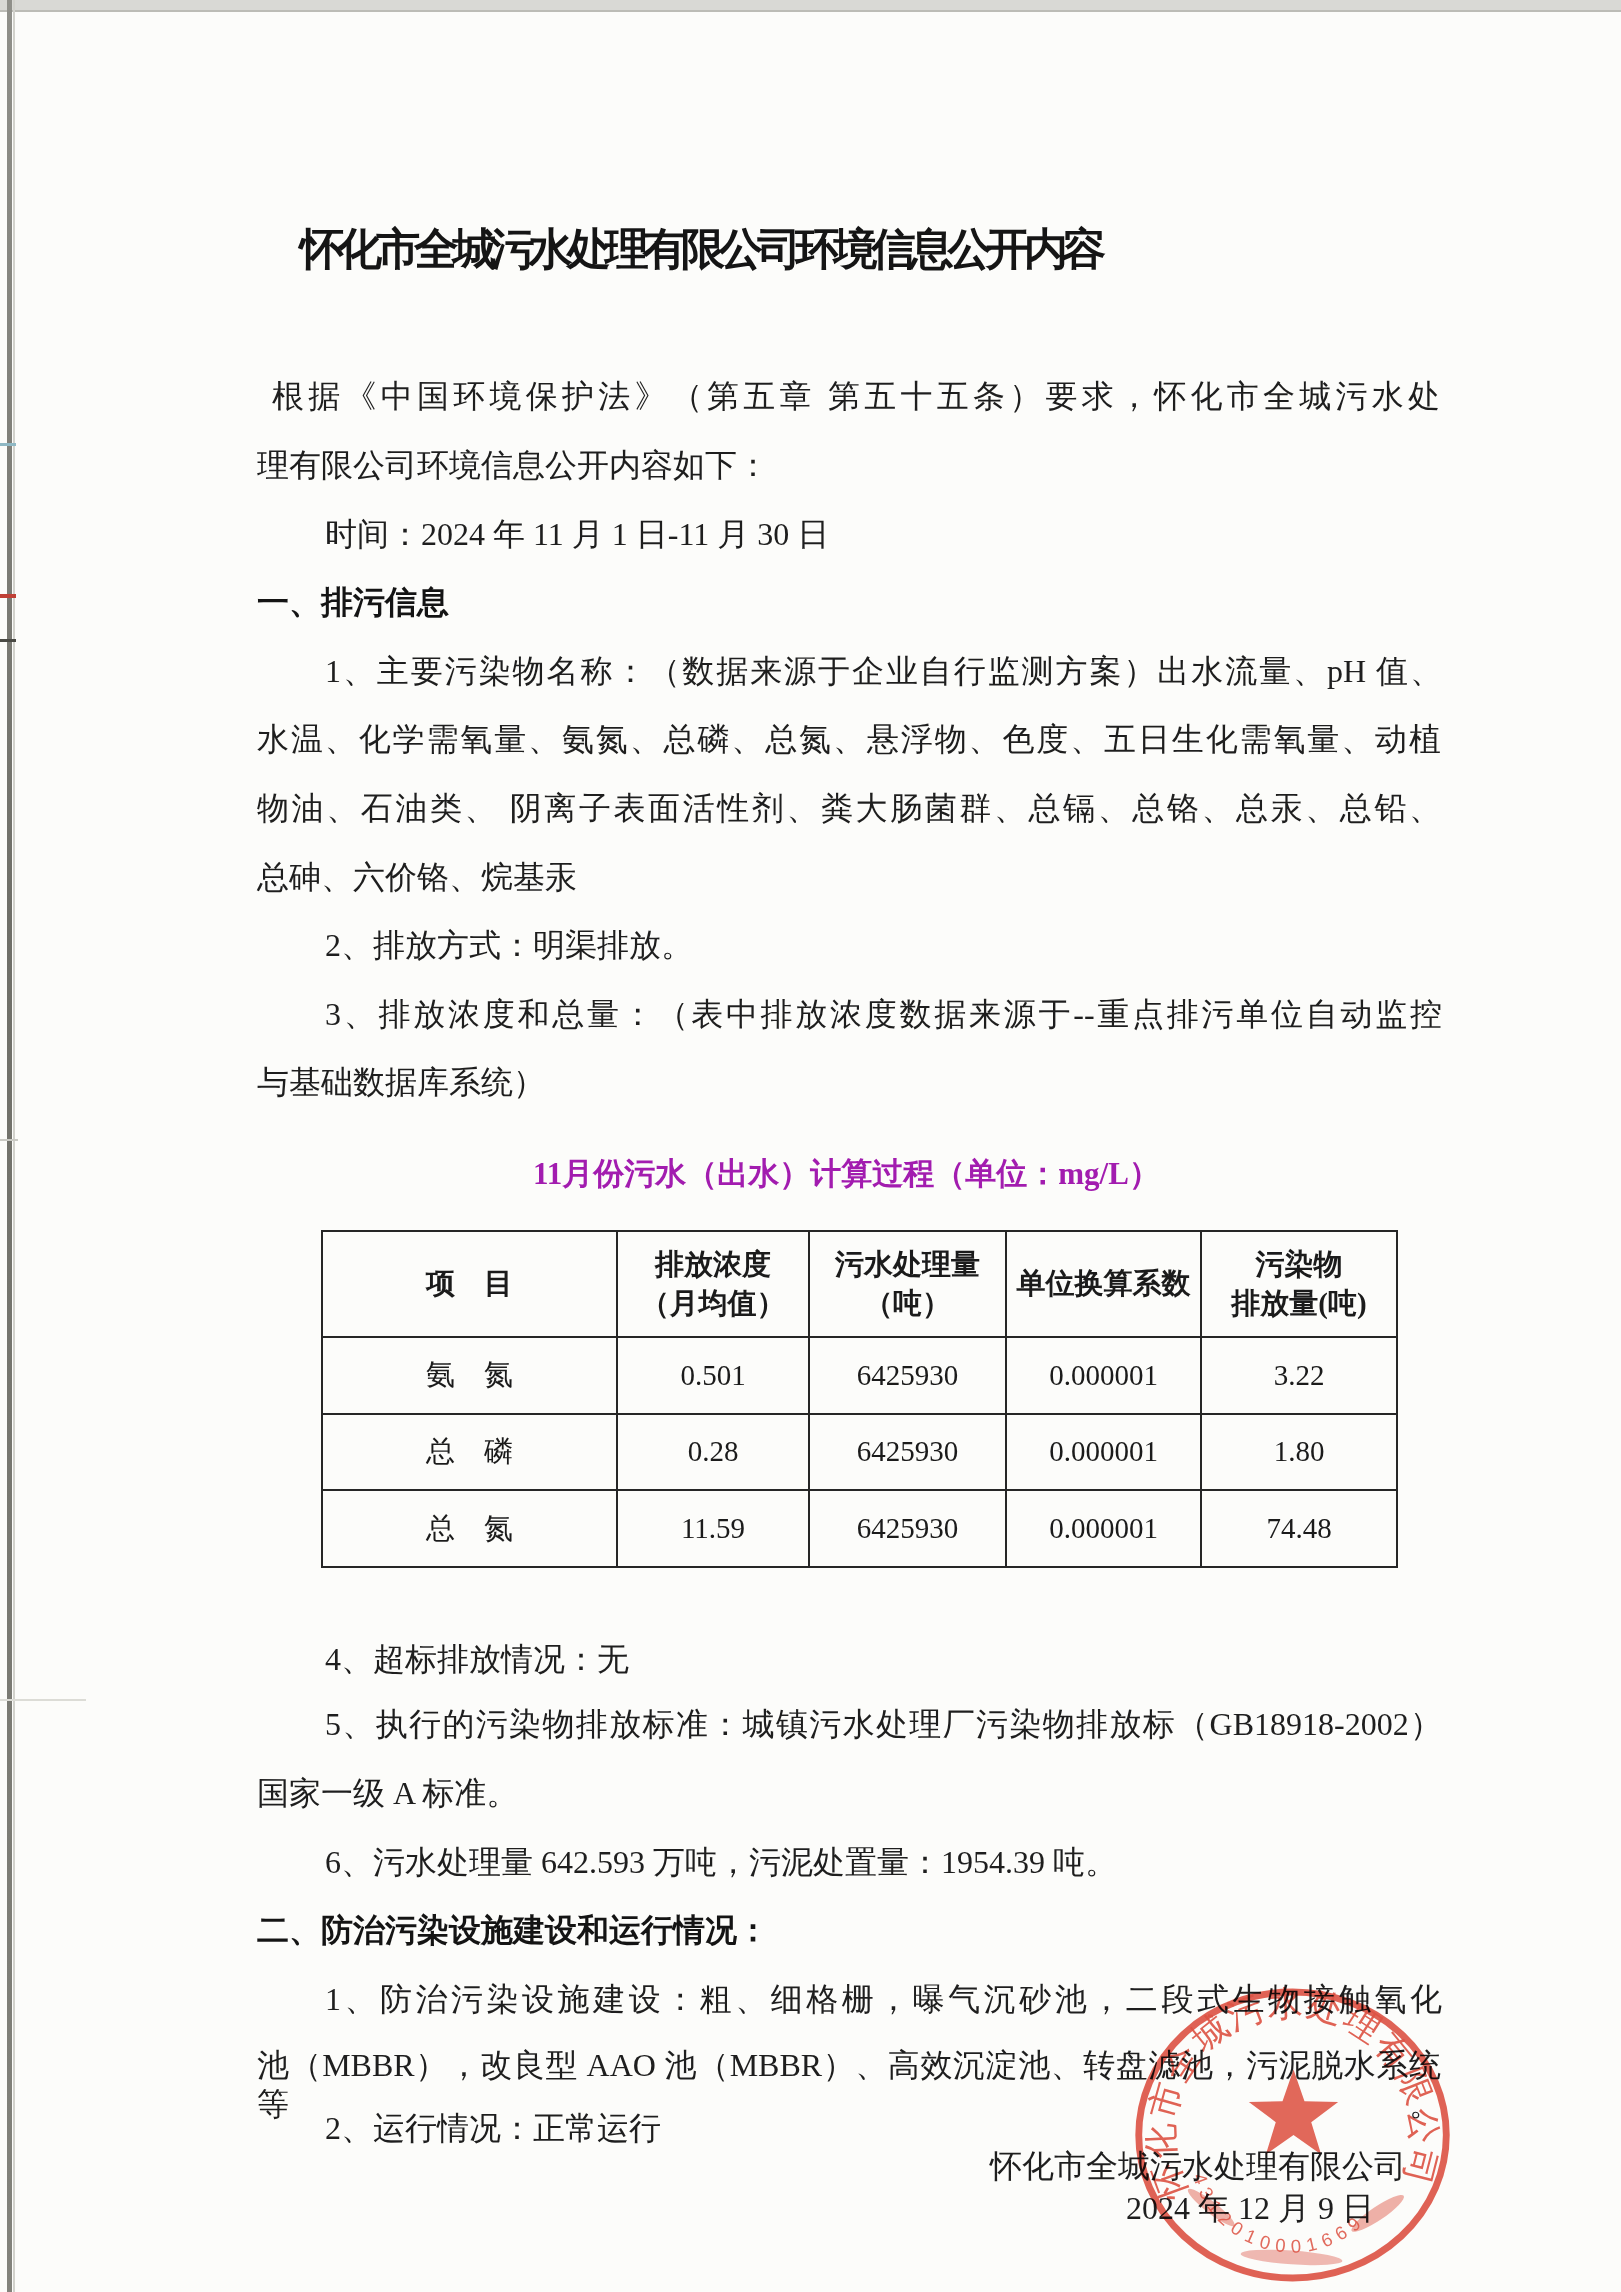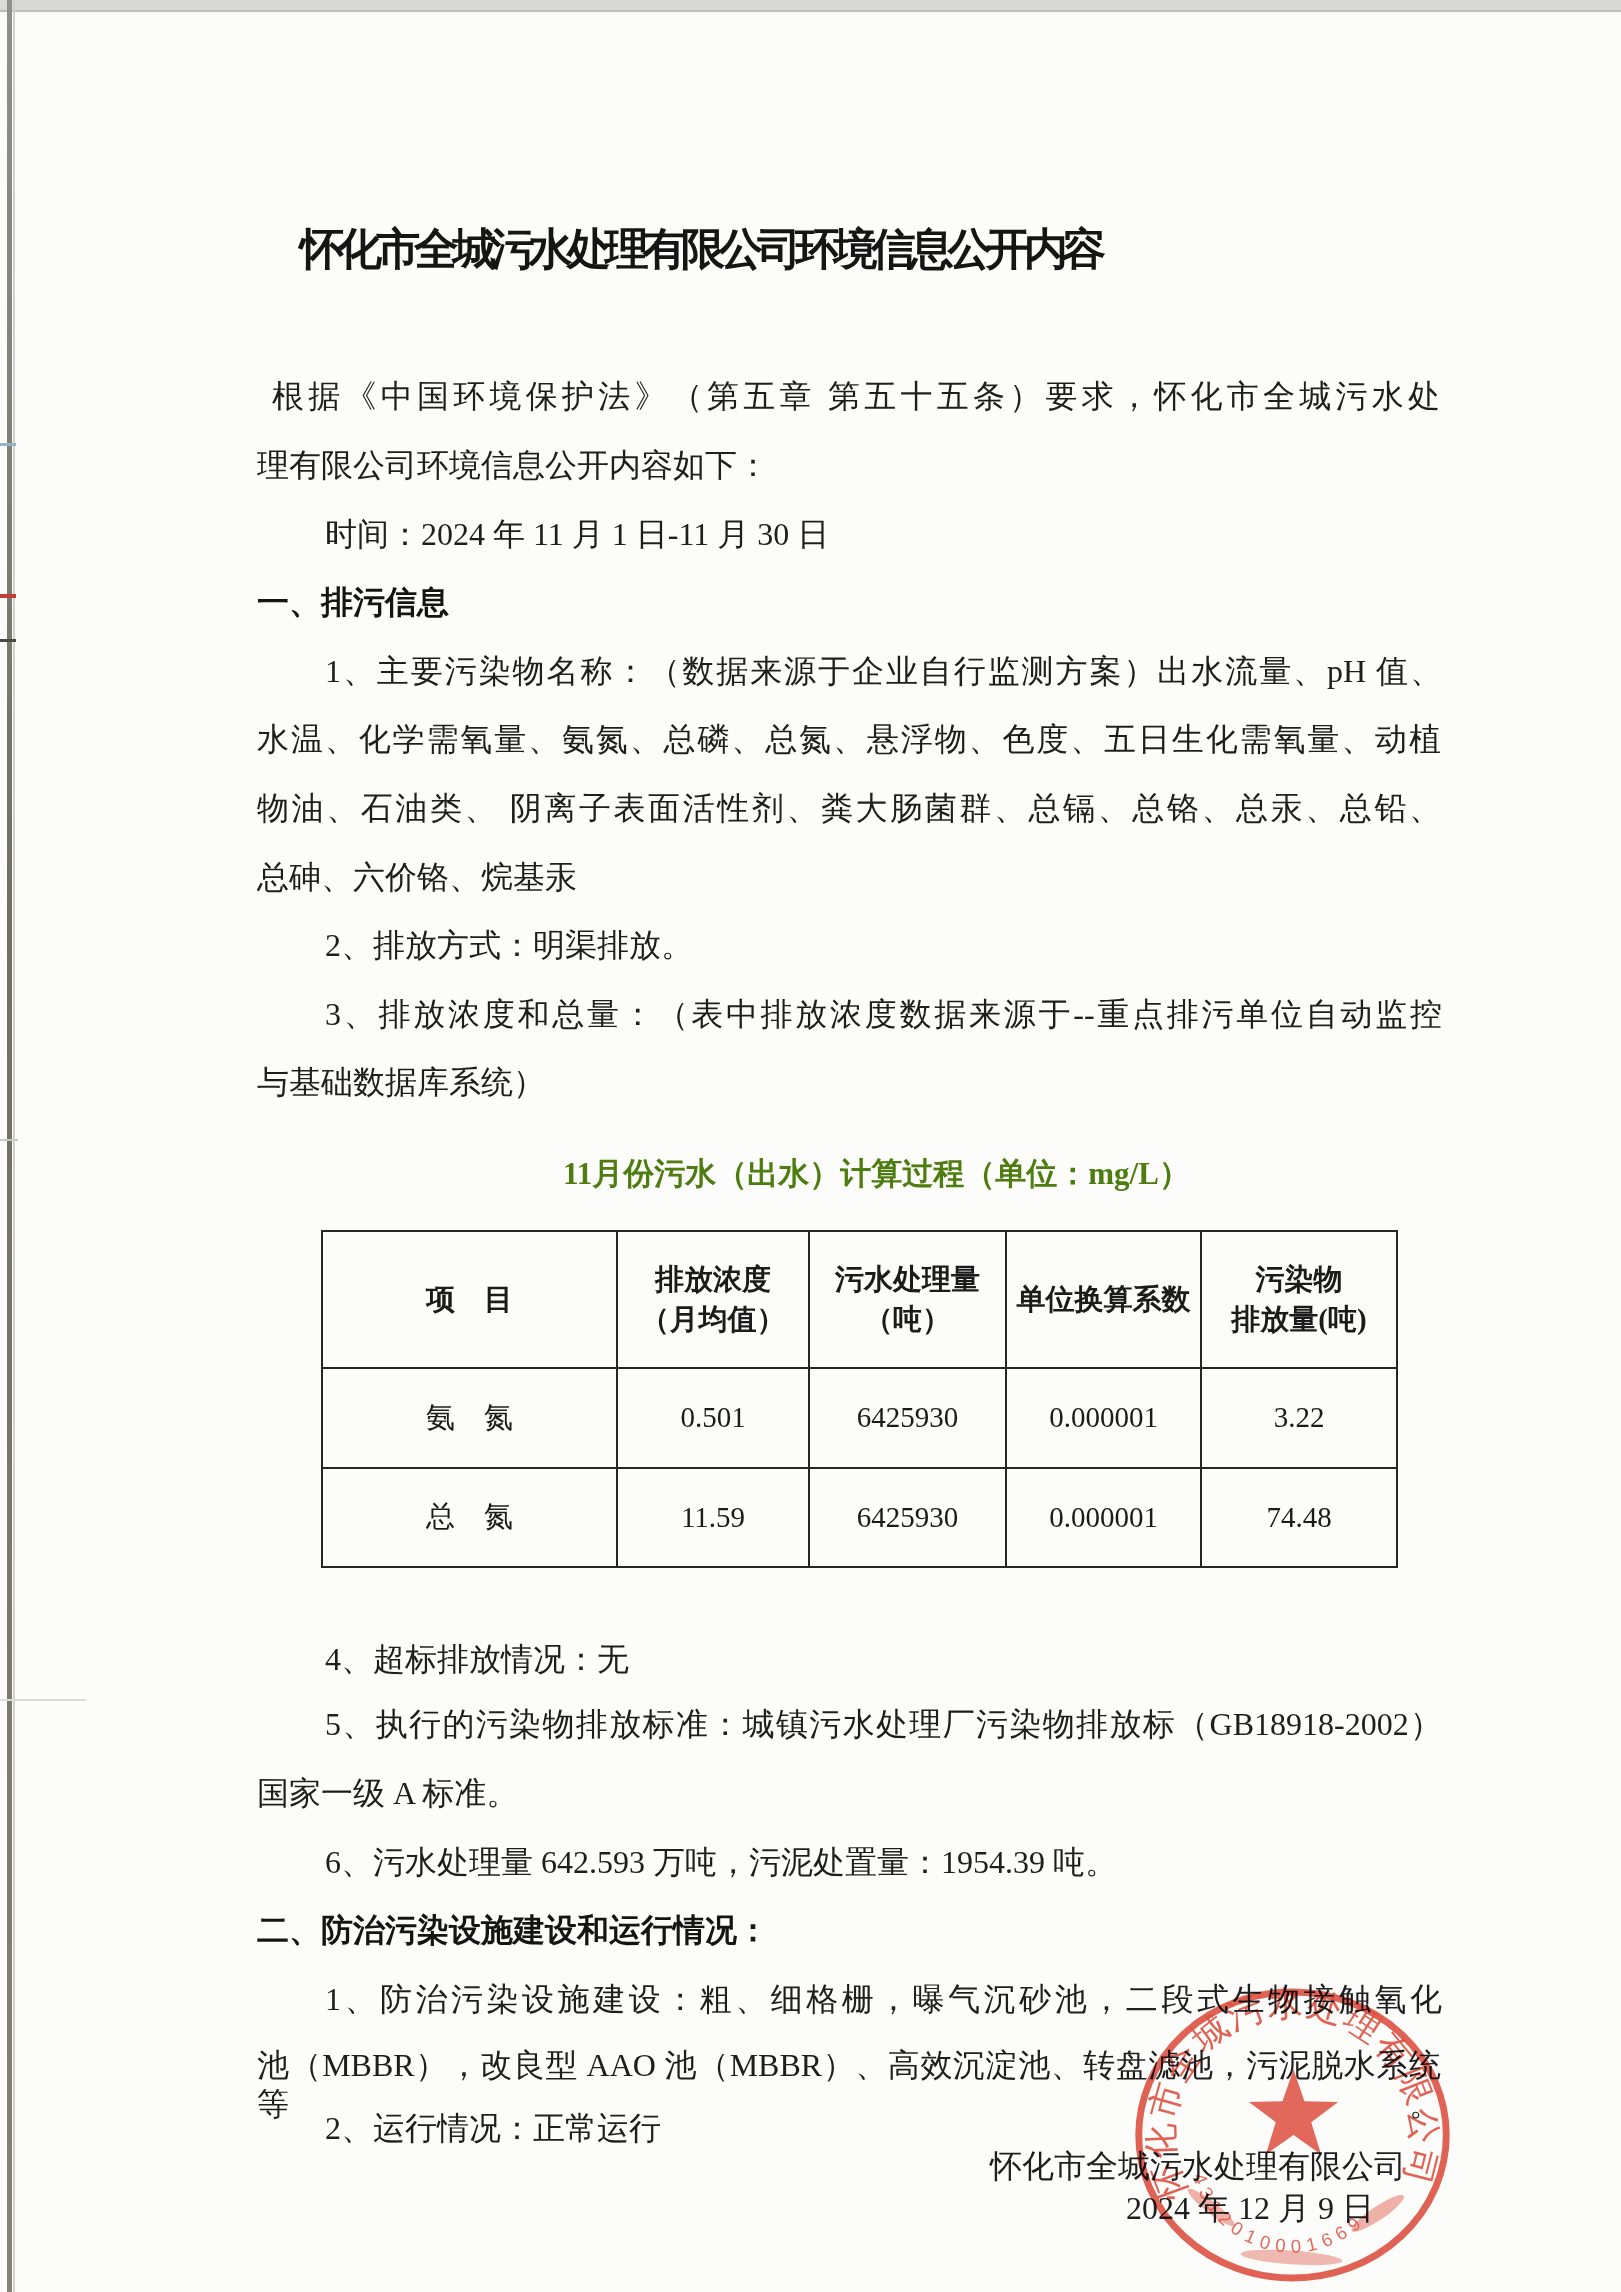--- a/index.html
+++ b/index.html
@@ -34,22 +34,22 @@
   }
   .ln.ind{left:325px;}
   .ln.flush{left:257px;}
   .ln.just{white-space:normal;text-align:justify;text-align-last:justify;}
   .ln.ind.just{width:1117px;}
   .ln.flush.just{width:1184px;}
   .ln.hd{font-weight:700;color:#141414;}
   .ln.first{left:272px;width:1168px;}
 
   .tbl-title{
-    position:absolute;left:563px;top:1153px;
-    font-size:31px;font-weight:700;white-space:pre;color:#4d7c0f;
+    position:absolute;left:533px;top:1153px;
+    font-size:31px;font-weight:700;white-space:pre;color:#a21caf;
   }
   table.emissions{
     position:absolute;left:321px;top:1230px;
     width:1075px;height:338px;
     border-collapse:collapse;table-layout:fixed;
     font-size:29px;color:#1b1b1b;
   }
   table.emissions td,table.emissions th{
     border:2.9px solid #262626;
     text-align:center;vertical-align:middle;
@@ -132,20 +132,27 @@
     </th>
   </tr>
   <tr class="drow">
     <td>氨　氮</td>
     <td>0.501</td>
     <td>6425930</td>
     <td>0.000001</td>
     <td>3.22</td>
   </tr>
   <tr class="drow">
+    <td>总　磷</td>
+    <td>0.28</td>
+    <td>6425930</td>
+    <td>0.000001</td>
+    <td>1.80</td>
+  </tr>
+  <tr class="drow">
     <td>总　氮</td>
     <td>11.59</td>
     <td>6425930</td>
     <td>0.000001</td>
     <td>74.48</td>
   </tr>
 </tbody>
   </table>
 
 <div class="ln ind" style="top:1640px">4、超标排放情况：无</div>

